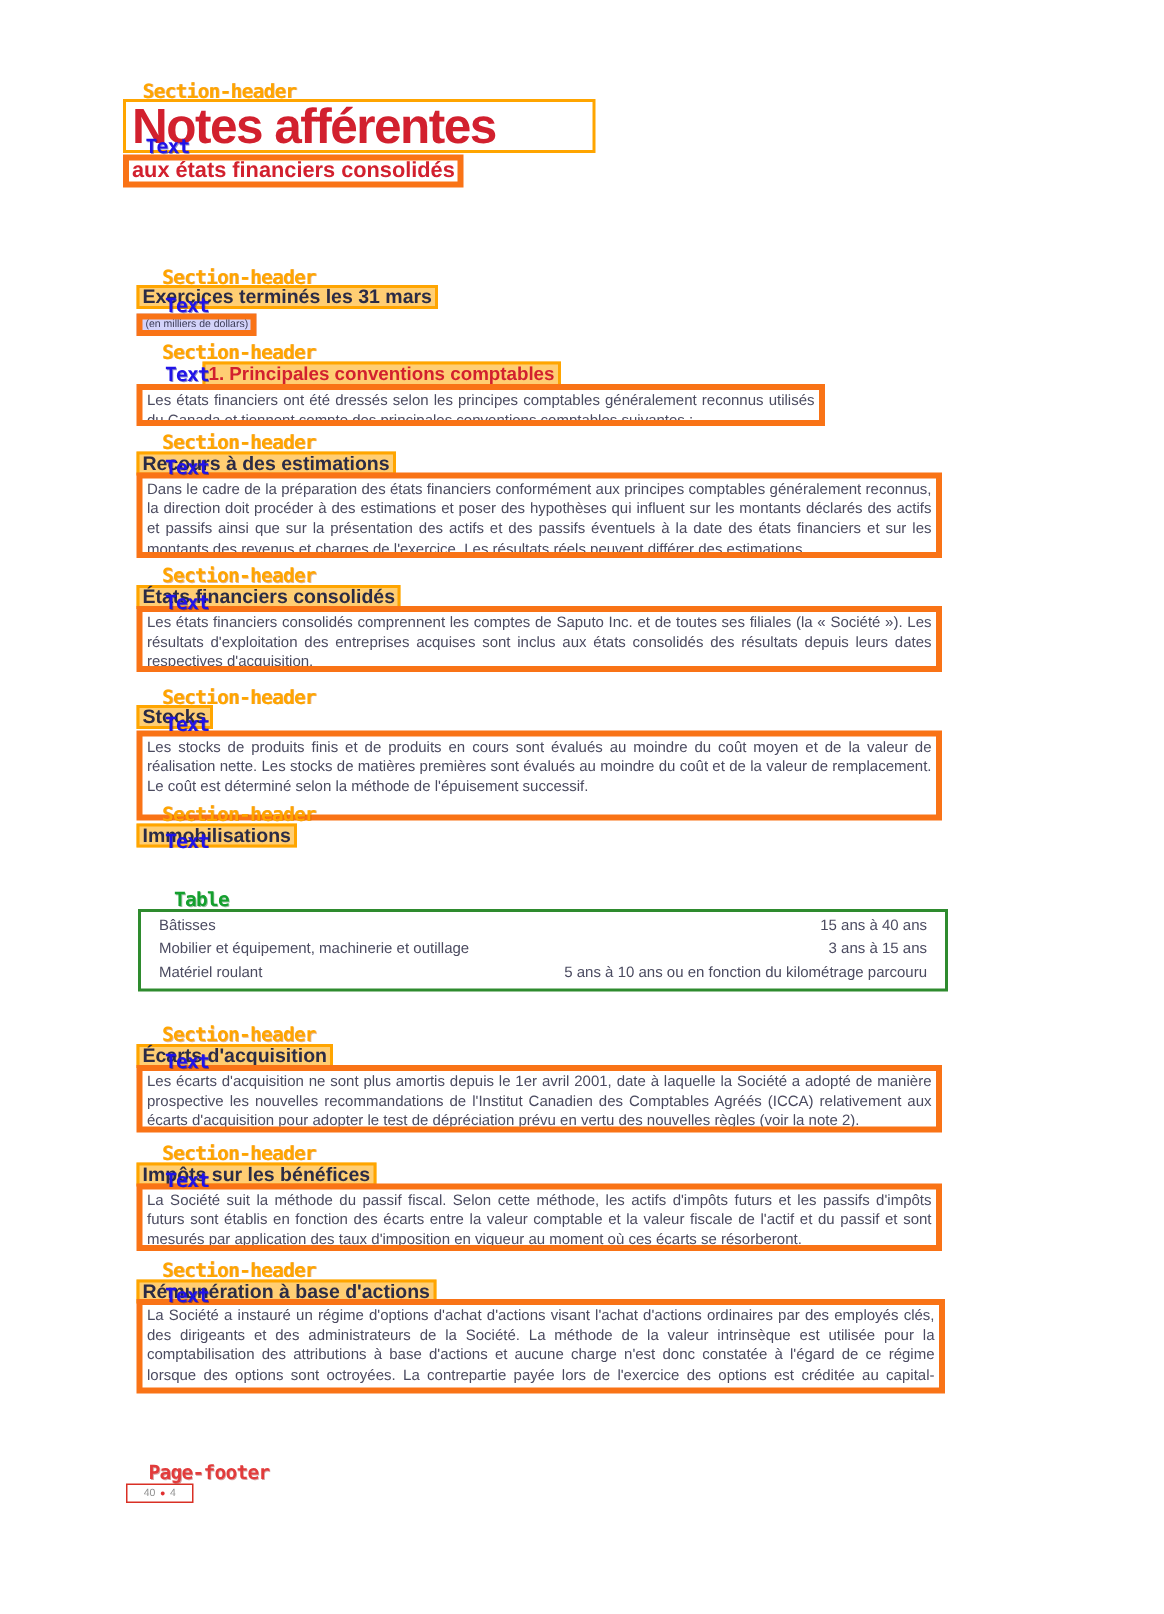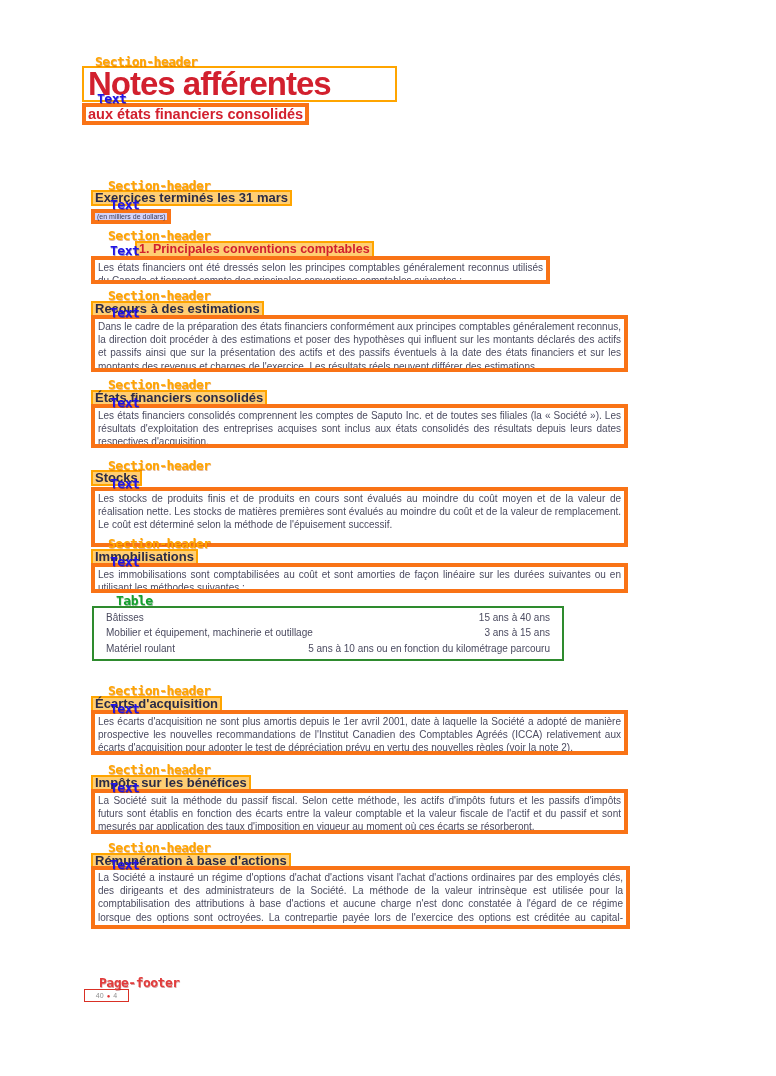--- a/index.html
+++ b/index.html
@@ -75,24 +75,23 @@
   <div class="box tx-box para" style="left:91px;top:404px;width:537px;height:44px">Les états financiers consolidés comprennent les comptes de Saputo Inc. et de toutes ses filiales (la « Société »). Les résultats d'exploitation des entreprises acquises sont inclus aux états consolidés des résultats depuis leurs dates respectives d'acquisition.</div>
 
   <div class="lbl sh" style="left:108px;top:459px">Section-header</div>
   <div class="box sh-box sh-fill sec-head" style="left:91px;top:470px">Stocks</div>
   <div class="lbl tx" style="left:110px;top:477px">Text</div>
   <div class="box tx-box para" style="left:91px;top:487px;width:537px;height:60px">Les stocks de produits finis et de produits en cours sont évalués au moindre du coût moyen et de la valeur de réalisation nette. Les stocks de matières premières sont évalués au moindre du coût et de la valeur de remplacement. Le coût est déterminé selon la méthode de l'épuisement successif.</div>
 
   <div class="lbl sh" style="left:108px;top:537px">Section-header</div>
   <div class="box sh-box sh-fill sec-head" style="left:91px;top:549px">Immobilisations</div>
   <div class="lbl tx" style="left:110px;top:555px">Text</div>
-  <div class="box tx-box para" style="left:91px;top:563px;width:537px;height:30px">Les immobilisations sont comptabilisées au coût et sont amorties de façon linéaire sur les durées suivantes ou en utilisant les méthodes suivantes :</div>
 
   <div class="lbl tb" style="left:116px;top:594px">Table</div>
-  <div class="box tb-box table-box" style="left:92px;top:606px;width:472px;height:55px">
+  <div class="box tb-box table-box" style="left:92px;top:606px;width:540px;height:55px">
     <div class="trow">
       <span>Bâtisses</span>
       <span class="tval">15 ans à 40 ans</span>
     </div>
     <div class="trow">
       <span>Mobilier et équipement, machinerie et outillage</span>
       <span class="tval">3 ans à 15 ans</span>
     </div>
     <div class="trow">
       <span>Matériel roulant</span>

